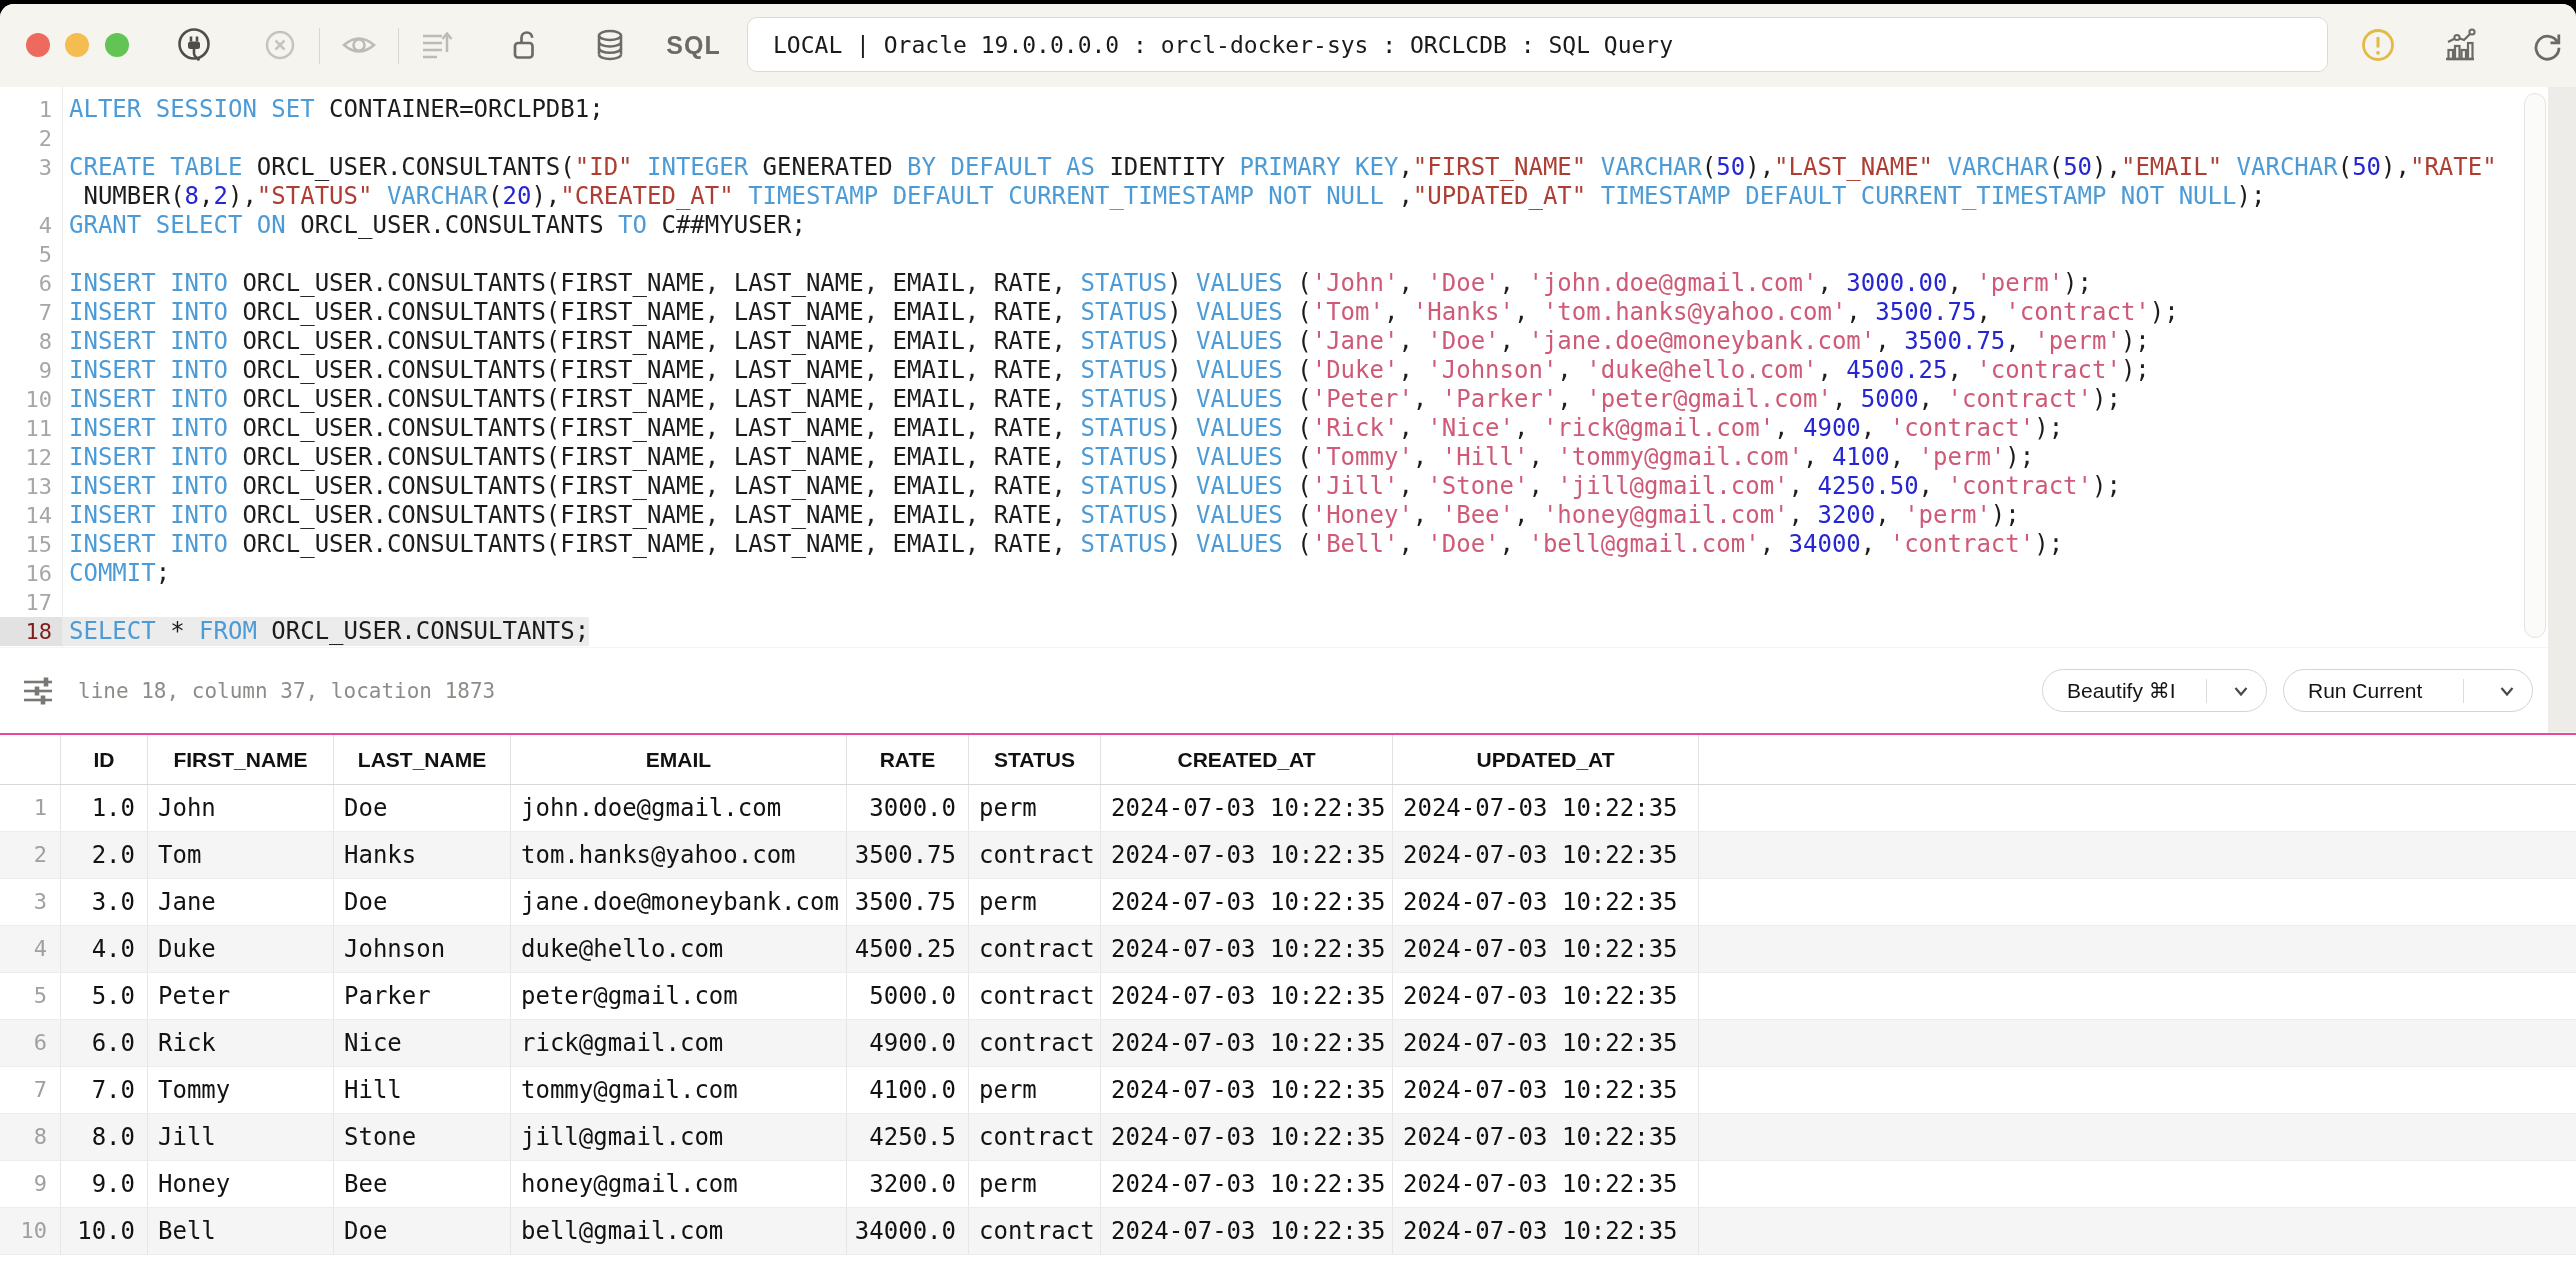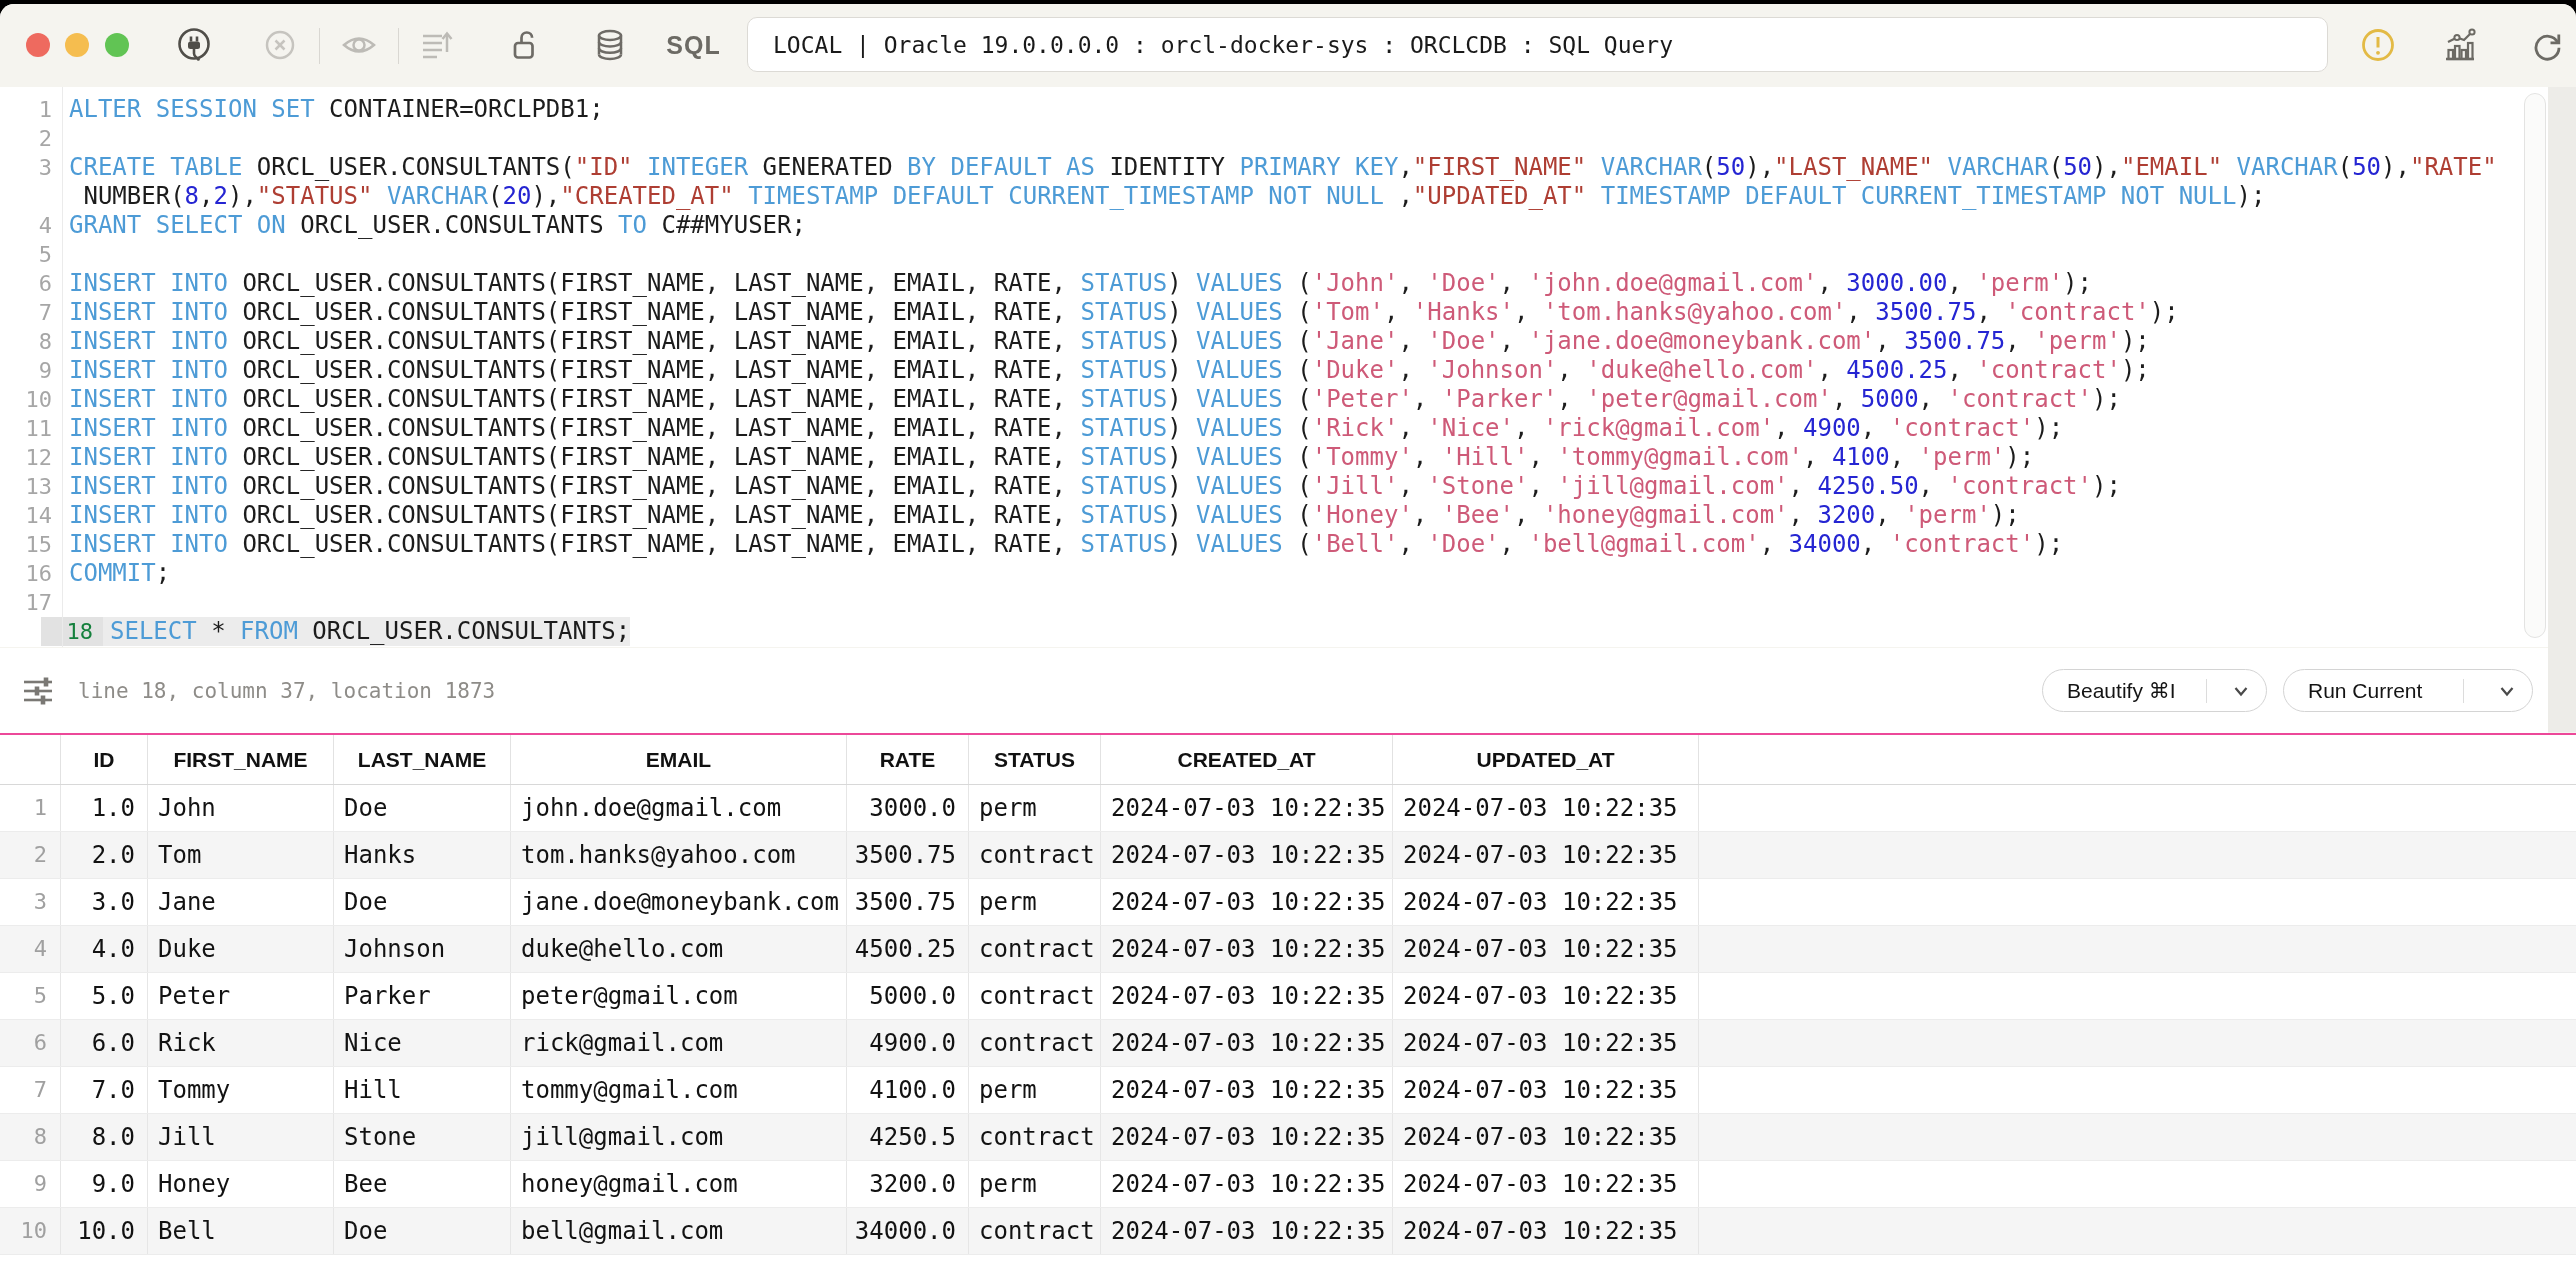--- a/index.html
+++ b/index.html
@@ -24,21 +24,21 @@
 
   
   .editor{position:absolute;top:83px;left:0;width:2548px;height:560px;background:#FFFFFF;
           overflow:hidden;}
   .editor::before{content:"";position:absolute;left:62px;top:0;bottom:0;width:1px;background:#EBEBEB;}
   .ed-lines{padding-top:8px;}
   .ed-row{display:flex;height:29px;line-height:29px;white-space:pre;
           font-family:"DejaVu Sans Mono",monospace;font-size:24px;}
   .ed-num{flex:0 0 62px;box-sizing:border-box;padding-right:10px;text-align:right;
           font-size:22px;color:#A6A6A6;}
-  .ed-num.cur-num{background:#E2E2E2;color:#15803d;margin-left:41px;}
+  .ed-num.cur-num{background:#E2E2E2;color:#7f1d1d;}
   .ed-code{padding-left:7px;}
   .hl{display:inline-block;background:#ECECEC;margin-left:-7px;padding-left:7px;}
   .tk-k{color:#4D9BD6;}
   .tk-i{color:#1C1C1C;}
   .tk-d{color:#AE3E33;}
   .tk-n{color:#2525D2;}
   .tk-q{color:#CE5A78;}
   .side-strip{position:absolute;top:83px;right:0;width:28px;height:645px;background:#EDECE8;}
   .ed-scrollbar{position:absolute;top:89px;right:30px;width:22px;height:545px;background:#FBFBFA;
                 border:1px solid #E3E3E2;border-radius:12px;box-sizing:border-box;}

